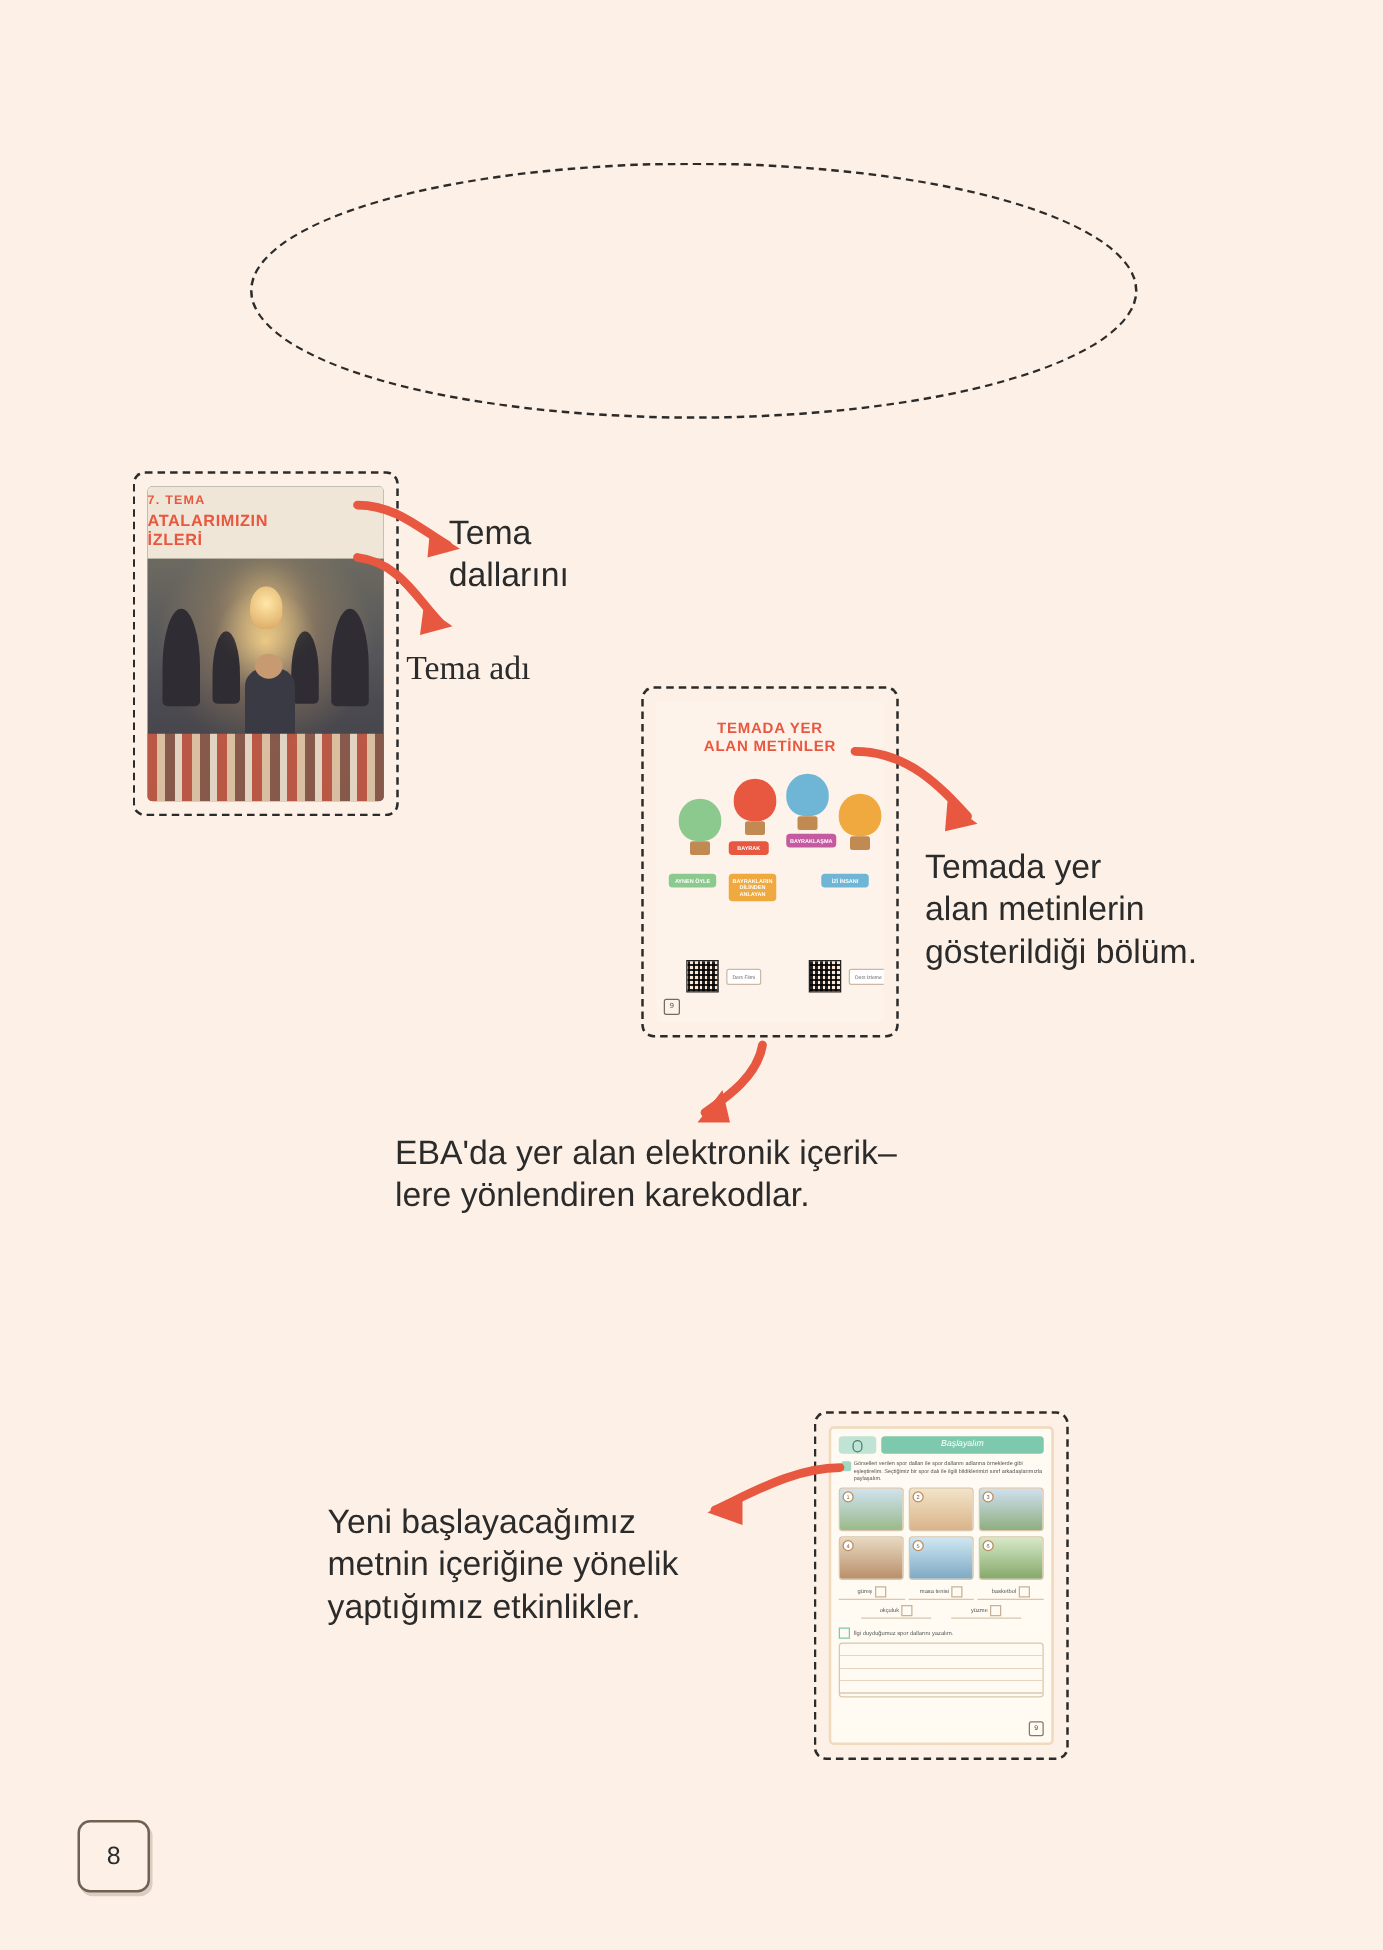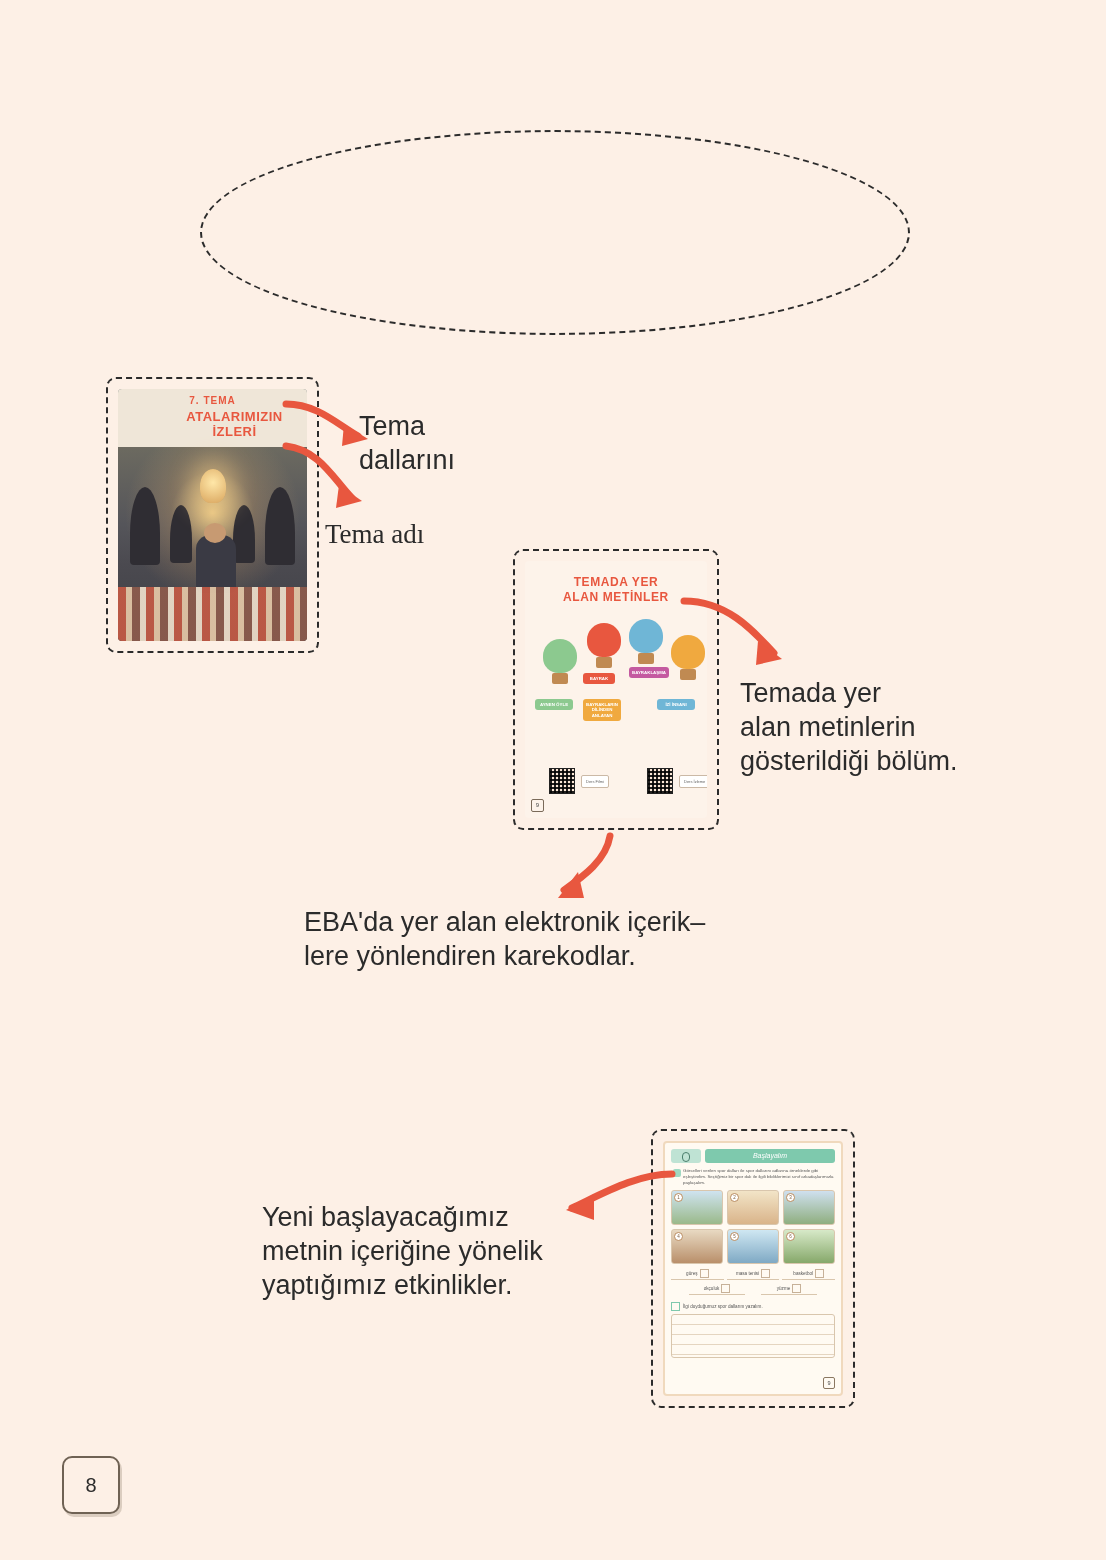--- a/index.html
+++ b/index.html
@@ -75,21 +75,21 @@
     overflow: hidden;
     position: relative;
     background: linear-gradient(#5e6b6d, #7d7668 45%, #9a8a74);
     box-sizing: border-box;
   }
   .cover-top {
     position: absolute;
     left: 0; right: 0; top: 0;
     height: 58px;
     background: #efe6d8;
-    text-align: center;
+    text-align: left;
   }
   .cover-theme-num {
     font-size: 10px;
     font-weight: bold;
     color: #e8573f;
     letter-spacing: 1px;
     margin-top: 6px;
   }
   .cover-theme-name {
     font-size: 13px;
@@ -391,21 +391,21 @@
     position: absolute;
     color: #2b2b2b;
     font-size: 27px;
     line-height: 34px;
     font-weight: 400;
     white-space: pre-line;
   }
   #cap-tema-num { left: 359px; top: 409px; }
   #cap-tema-ad  { left: 325px; top: 517px; font-family: Liberation Serif, serif; }
   #cap-metinler { left: 740px; top: 676px; }
-  #cap-karekod  { left: 304px; top: 905px; }
+  #cap-karekod  { left: 316px; top: 905px; }
   #cap-etkinlik { left: 262px; top: 1200px; }
 
   
   .arrow-svg {
     position: absolute;
     overflow: visible;
     pointer-events: none;
   }
 
   
@@ -430,21 +430,21 @@
 <body>
 
 <div class="banner-wrap">
   <div class="banner-dash"></div>
 </div>
 
 <div class="fig-frame" id="fig-cover">
   <div class="cover-card">
     <div class="cover-top">
       <div class="cover-theme-num">7. TEMA</div>
-      <div class="cover-theme-name" style="white-space: pre-line; padding-left: 44px;">ATALARIMIZIN
+      <div class="cover-theme-name" style="white-space: pre-line;">ATALARIMIZIN
 İZLERİ</div>
     </div>
     <div class="cover-art">
       <div class="arch" style="left:12px; top:40px; width:30px; height:78px;"></div>
       <div class="arch" style="right:12px; top:40px; width:30px; height:78px;"></div>
       <div class="arch" style="left:52px; top:58px; width:22px; height:58px;"></div>
       <div class="arch" style="right:52px; top:58px; width:22px; height:58px;"></div>
       <div class="lamp"></div>
       <div class="child"></div>
       <div class="rug"></div>

